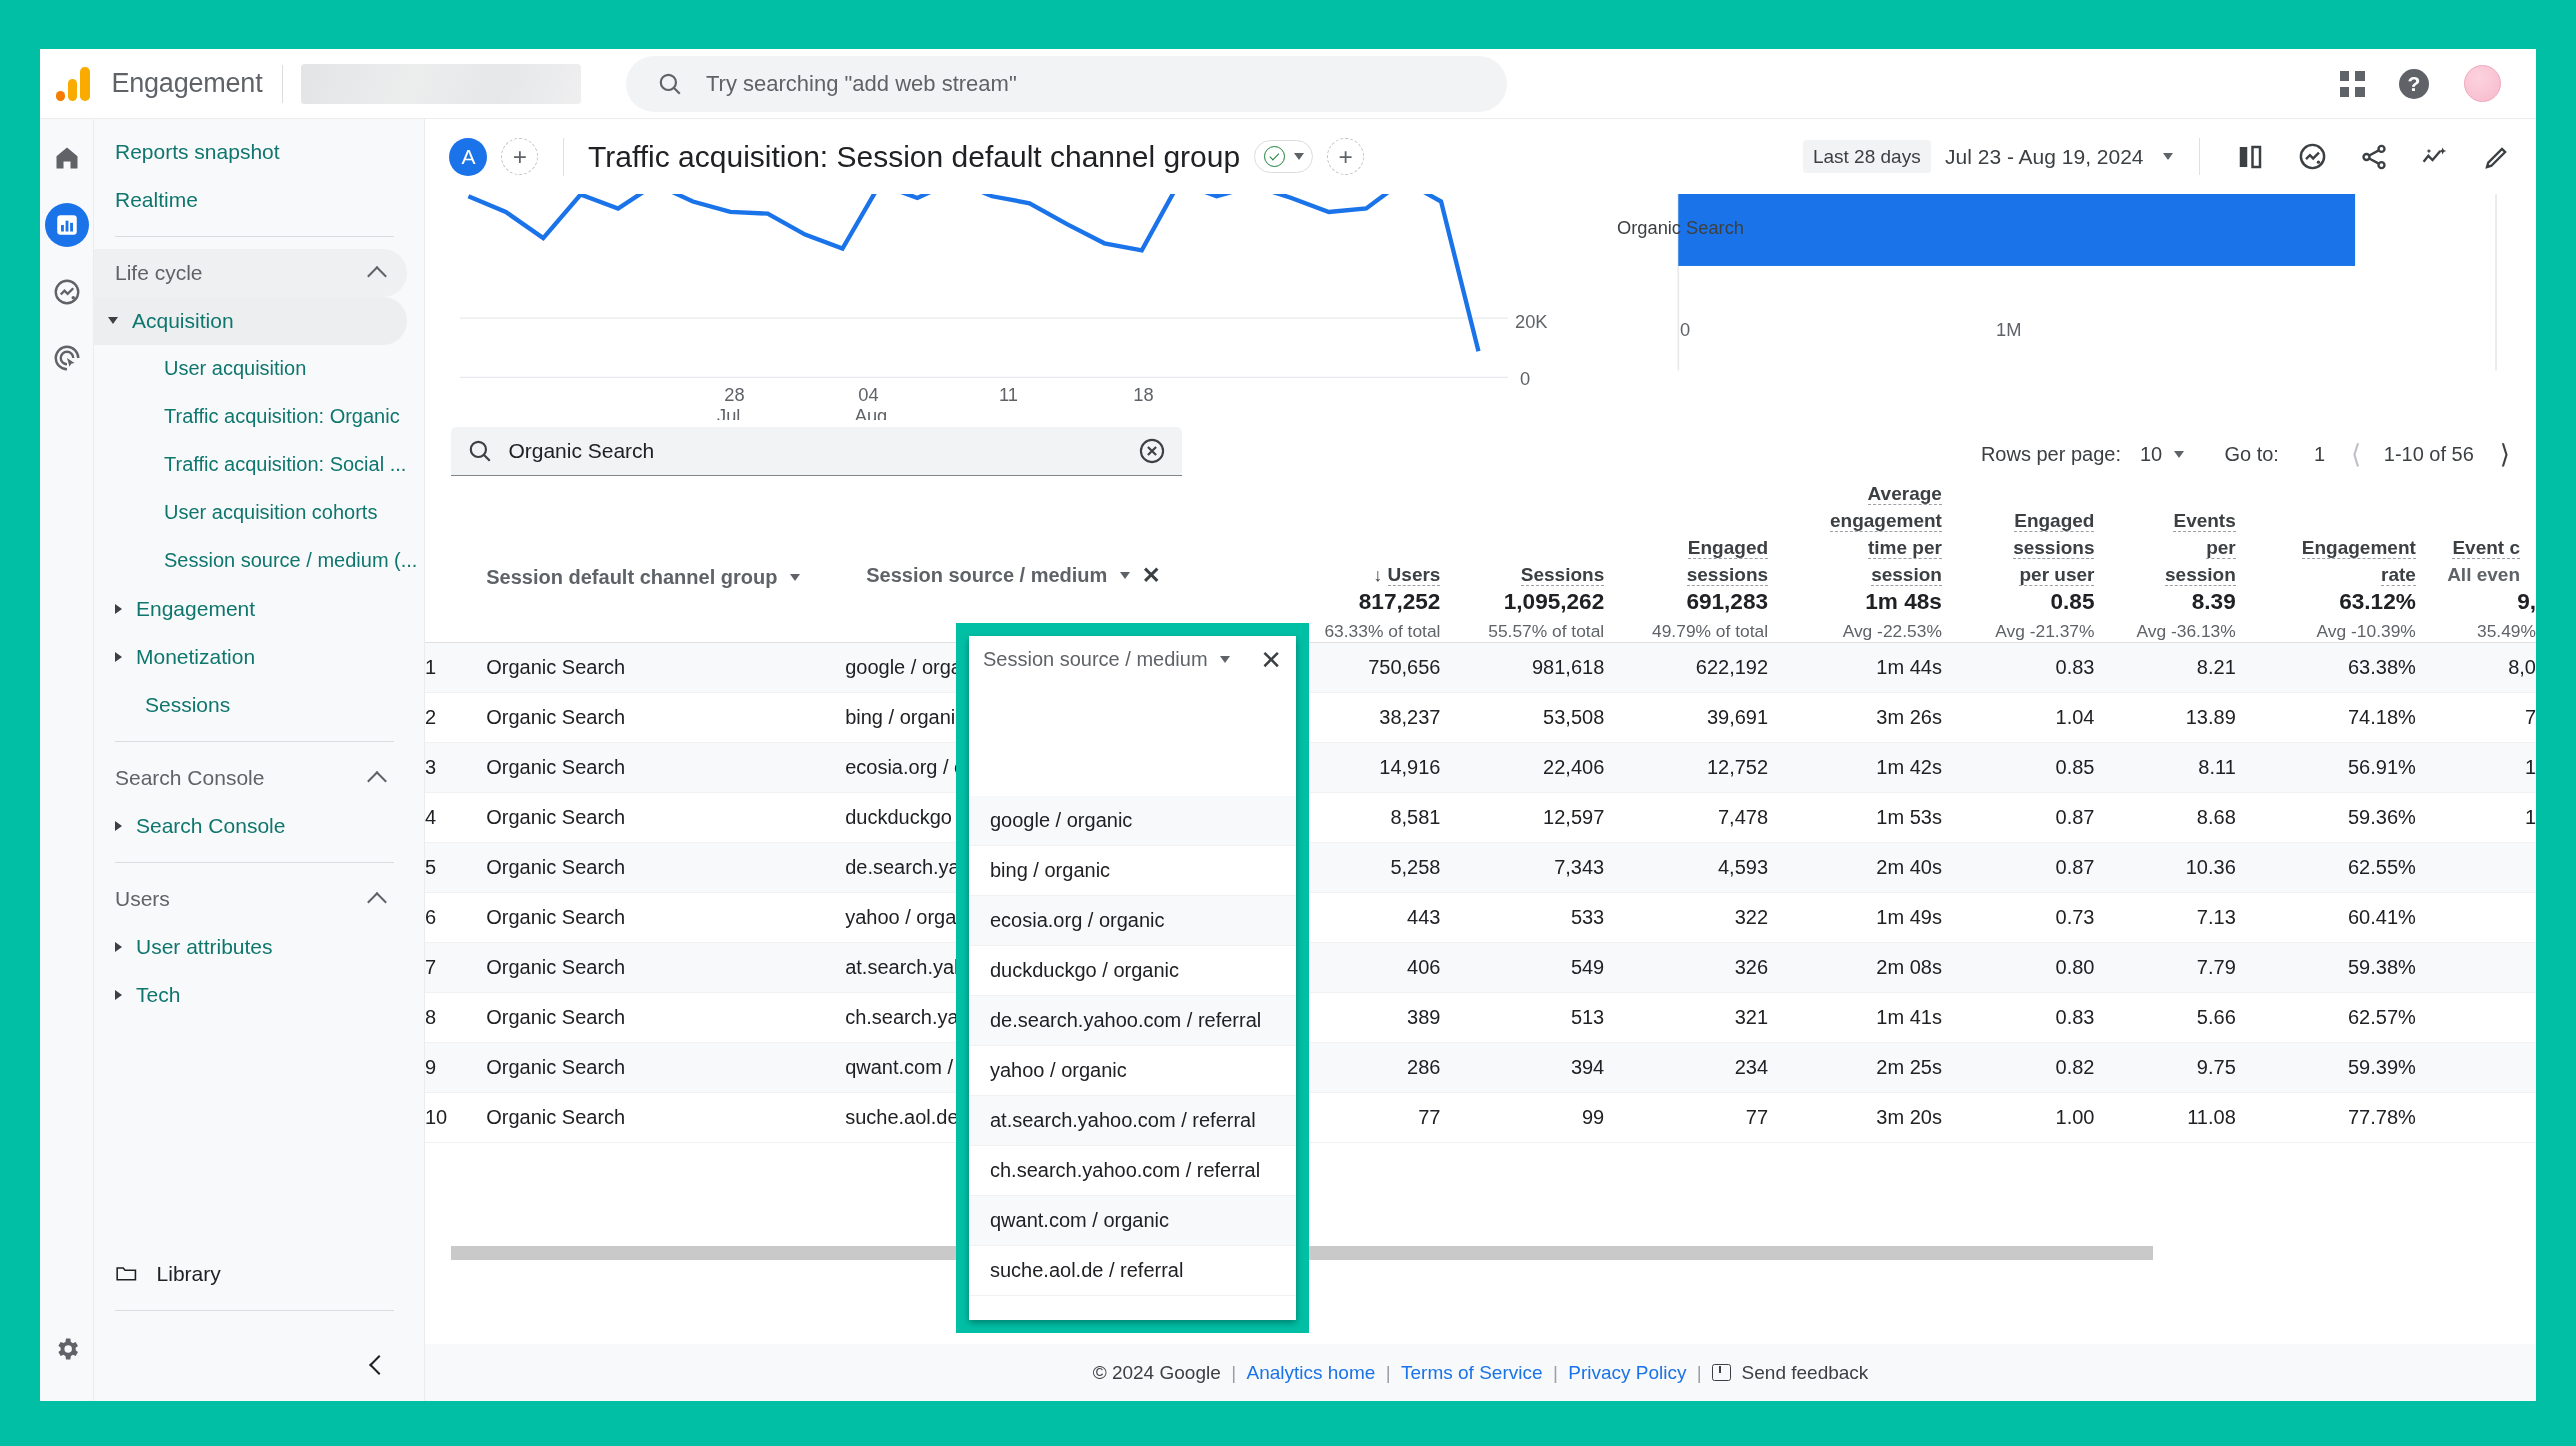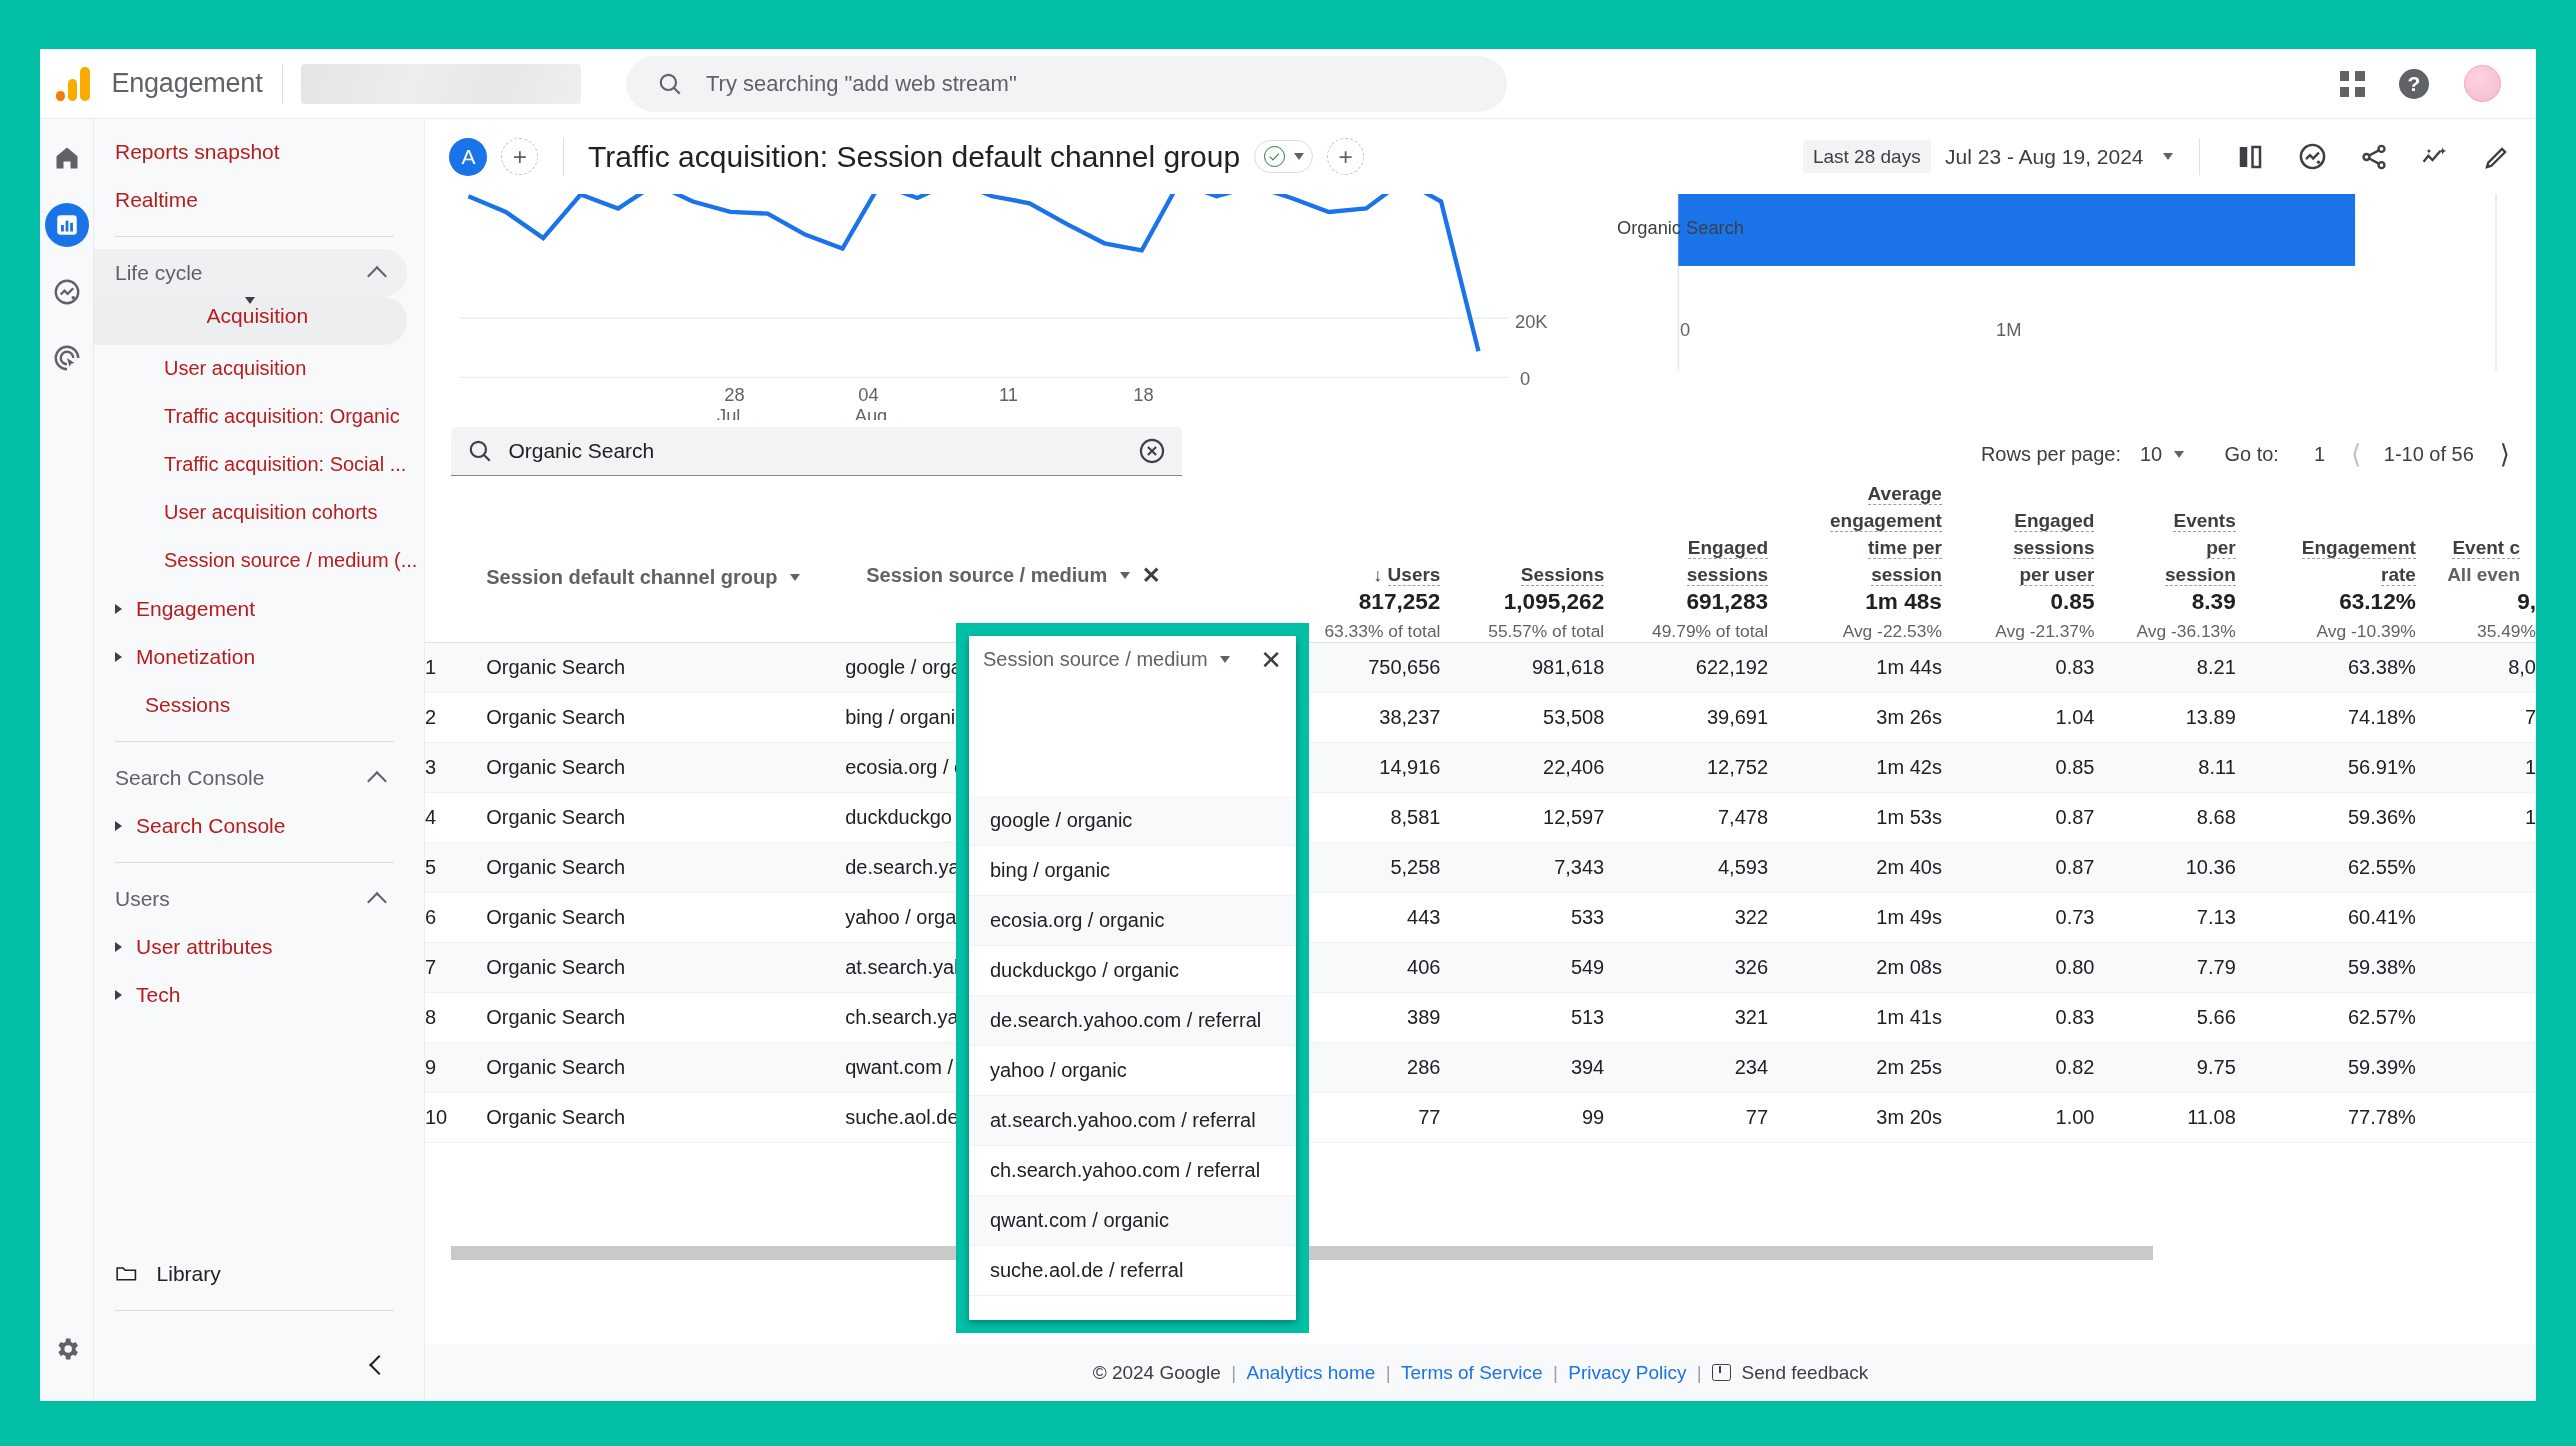--- a/index.html
+++ b/index.html
@@ -83,33 +83,33 @@
   .rail-bottom { margin-bottom: 30px; }
 
   
   #nav {
     position: absolute; left: 54px; top: 70px; bottom: 0; width: 331px;
     background: #f8f9fa; border-right: 0.9px solid #ececec;
     padding-top: 8.7px; overflow: hidden;
   }
   .nav-item {
     height: 48px; display: flex; align-items: center;
-    font-size: 21px; color: #b91c1c;
+    font-size: 21px; color: #0f766e;
     padding-left: 21px; border-radius: 0 24.4px 24.4px 0; margin-right: 17.4px;
     white-space: nowrap;
   }
   .nav-item.lvl1 { padding-left: 21px; }
   .nav-item.group {
     color: #5f6368; font-size: 21px;
     justify-content: space-between; padding-right: 22.6px;
   }
   .nav-item.group.shaded { background: #eef0f2; }
   .nav-item.sub { padding-left: 70px; font-size: 20px; }
   .nav-item.sel { background: #e3edfd; color: #1a73e8; }
-  .nav-item.parent { background:#eceef0; padding-left: 14px; flex-direction: column; }
+  .nav-item.parent { background:#eceef0; padding-left: 14px; }
   .caret-r {
     width:0;height:0;border-left:7.8px solid #3c4043;border-top:5.2px solid transparent;
     border-bottom:5.2px solid transparent; margin-right:14px; flex:none;
   }
   .caret-d {
     width:0;height:0;border-top:7.8px solid #3c4043;border-left:5.2px solid transparent;
     border-right:5.2px solid transparent; margin-right:14px; flex:none;
   }
   .chev-up {
     width:14px;height:14px;border-left:2.2px solid #5f6368;border-top:2.2px solid #5f6368;

